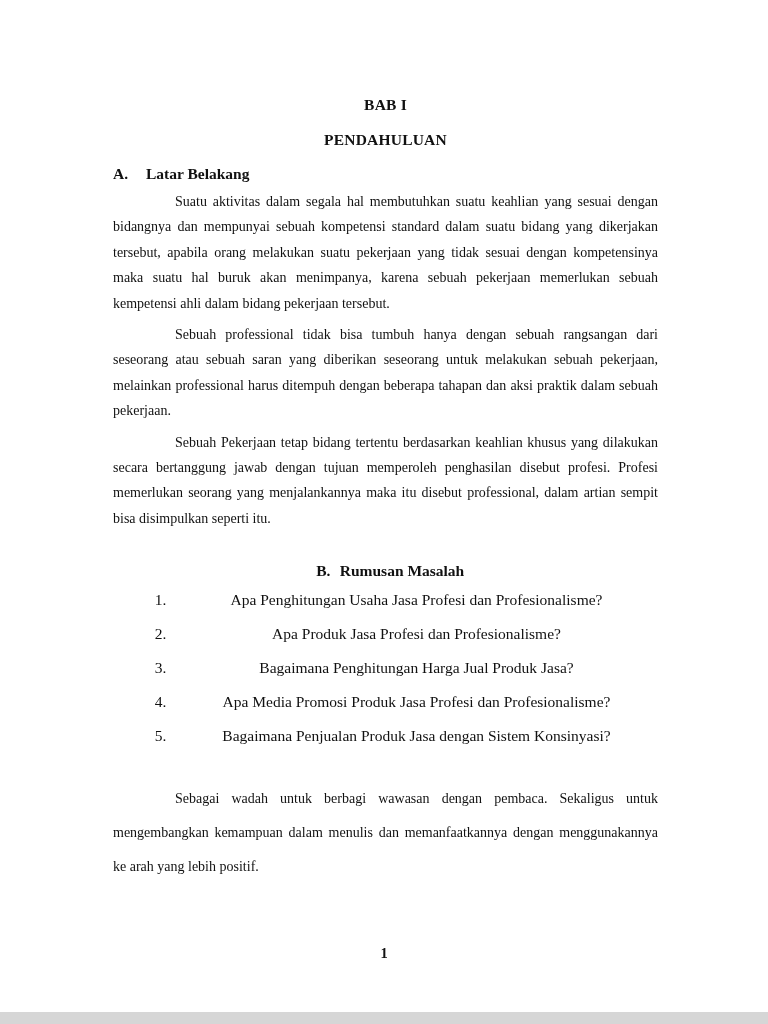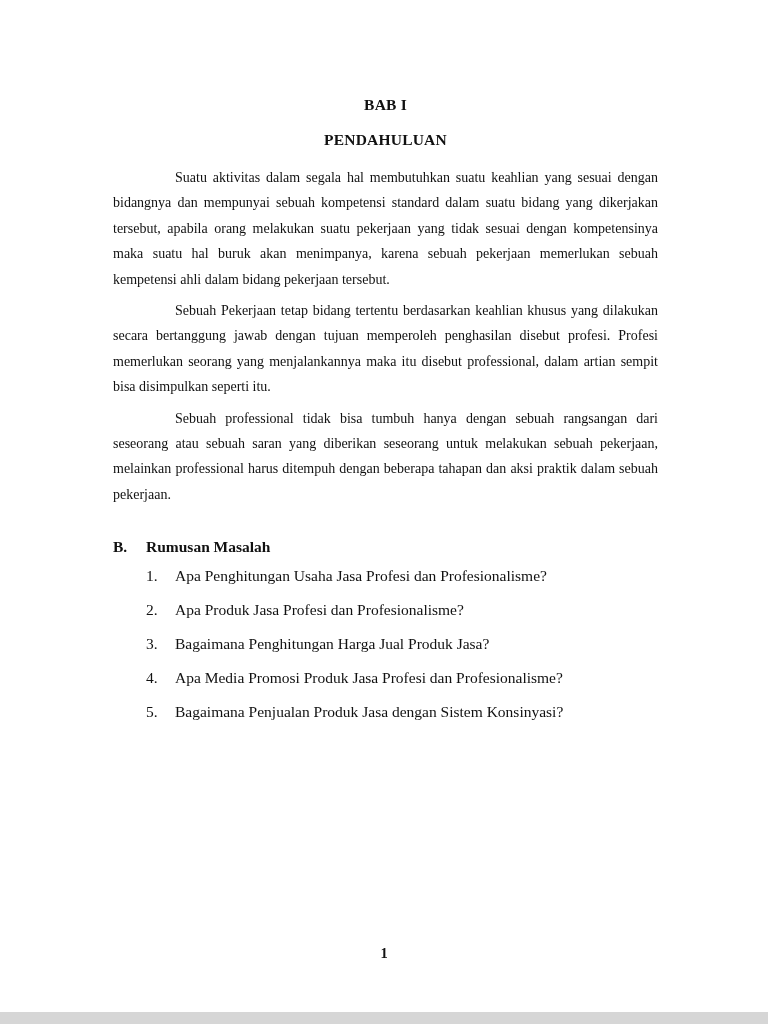--- a/index.html
+++ b/index.html
@@ -34,21 +34,21 @@
     font-size: 15.5px;
     font-weight: bold;
     line-height: 18px;
   }
   .sec-label {
     display: inline-block;
     width: 33px;
     font-weight: bold;
   }
   .section-a { margin-top: 16px; }
-  .section-b { margin-top: 31px; }
+  .section-b { margin-top: 31px; text-align: center; }
   .section-c { margin-top: 34px; }
 
   .body-para {
     margin: 6px 0 0 0;
     font-size: 14px;
     line-height: 25.4px;
     text-align: justify;
     text-indent: 62px;
   }
   .body-para.wide {
@@ -95,23 +95,26 @@
 </style>
 </head>
 <body>
 
 <div class="page">
 
   <h1 class="doc-title">BAB I</h1>
   <h2 class="doc-subtitle">PENDAHULUAN</h2>
 
   <div class="section section-a">
+    <div class="section-heading">
+      <span class="sec-label">A.</span><span class="sec-title">Latar Belakang</span>
+    </div>
     <p class="body-para">Suatu aktivitas dalam segala hal membutuhkan suatu keahlian yang sesuai dengan bidangnya dan mempunyai sebuah kompetensi standard dalam suatu bidang yang dikerjakan tersebut, apabila orang melakukan suatu pekerjaan yang tidak sesuai dengan kompetensinya maka suatu hal buruk akan menimpanya, karena sebuah pekerjaan memerlukan sebuah kempetensi ahli dalam bidang pekerjaan tersebut.</p>
+    <p class="body-para">Sebuah professional tidak bisa tumbuh hanya dengan sebuah rangsangan dari seseorang atau sebuah saran yang diberikan seseorang untuk melakukan sebuah pekerjaan, melainkan professional harus ditempuh dengan beberapa tahapan dan aksi praktik dalam sebuah pekerjaan.</p>
     <p class="body-para">Sebuah Pekerjaan tetap bidang tertentu berdasarkan keahlian khusus yang dilakukan secara bertanggung jawab dengan tujuan memperoleh penghasilan disebut profesi. Profesi memerlukan seorang yang menjalankannya maka itu disebut professional, dalam artian sempit bisa disimpulkan seperti itu.</p>
-    <p class="body-para">Sebuah professional tidak bisa tumbuh hanya dengan sebuah rangsangan dari seseorang atau sebuah saran yang diberikan seseorang untuk melakukan sebuah pekerjaan, melainkan professional harus ditempuh dengan beberapa tahapan dan aksi praktik dalam sebuah pekerjaan.</p>
   </div>
 
   <div class="section section-b">
     <div class="section-heading">
       <span class="sec-label">B.</span><span class="sec-title">Rumusan Masalah</span>
     </div>
     <ul class="num-list">
       <li class="num-item">
         <span class="num">1.</span>
         <span class="txt">Apa Penghitungan Usaha Jasa Profesi dan Profesionalisme?</span>
@@ -129,17 +132,18 @@
         <span class="txt">Apa Media Promosi Produk Jasa Profesi dan Profesionalisme?</span>
       </li>
       <li class="num-item">
         <span class="num">5.</span>
         <span class="txt">Bagaimana Penjualan Produk Jasa dengan Sistem Konsinyasi?</span>
       </li>
     </ul>
   </div>
 
   <div class="section section-c">
+    <p class="body-para wide">Sebagai wadah untuk berbagi wawasan dengan pembaca. Sekaligus untuk mengembangkan kemampuan dalam menulis dan memanfaatkannya dengan menggunakannya ke arah yang lebih positif.</p>
   </div>
 
   <div class="page-number">1</div>
   <div class="viewer-strip"></div>
 </div>
 
 </body></html>

